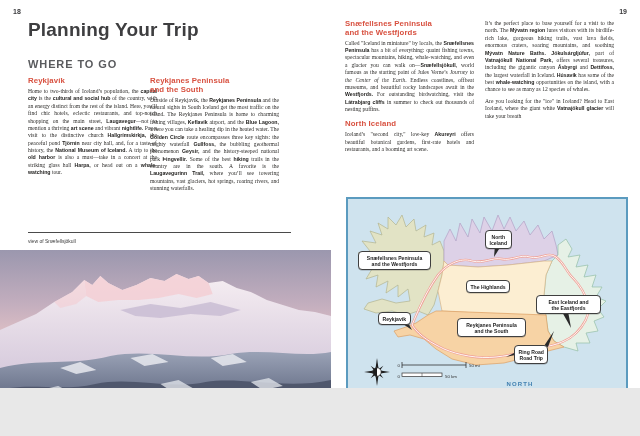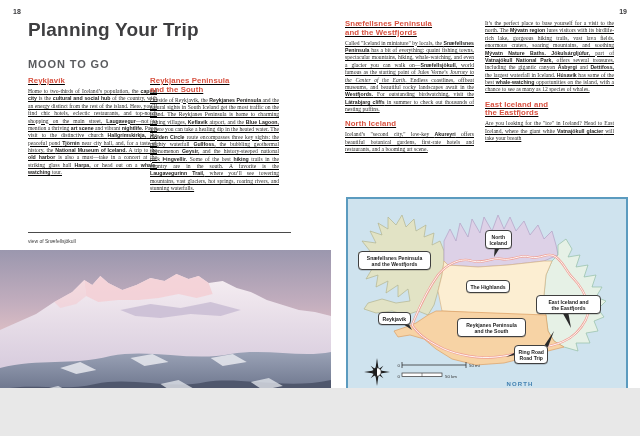--- a/index.html
+++ b/index.html
@@ -5,21 +5,21 @@
   html,body{margin:0;padding:0;background:#e8e8e8;}
   .spread{position:relative;width:640px;height:388px;background:#ffffff;overflow:hidden;
           font-family:"Liberation Sans",sans-serif;}
   .pnum{position:absolute;font:bold 7px "Liberation Sans",sans-serif;color:#3a3a3c;}
   .pnum.left{left:13px;top:8px;}
   .pnum.right{right:13px;top:8px;}
   .title{position:absolute;left:28px;top:20px;margin:0;font:bold 19px/1.1 "Liberation Sans",sans-serif;
          color:#3e3e40;letter-spacing:.2px;}
   .kicker{position:absolute;left:28px;top:58px;margin:0;font:bold 11px "Liberation Sans",sans-serif;
           color:#5a5b5e;letter-spacing:.9px;}
-  .col{position:absolute;width:129px;overflow:hidden;text-decoration:underline;}
+  .col{position:absolute;width:129px;overflow:hidden;}
   .col.p18{top:77px;height:153px;}
   .col.p19{top:20px;height:175px;}
   .rhead{margin:0 0 2.5px 0;font:bold 7.8px/1.1 "Liberation Sans",sans-serif;color:#d85140;
          white-space:pre-line;letter-spacing:.1px;}
   .rhead.mt{margin-top:7px;}
   .para{margin:0 0 4px 0;font-family:"Liberation Serif",serif;font-size:5.6px;line-height:1.32;
         color:#2e2d2b;text-align:justify;}
   .para .kw{font-family:"Liberation Sans",sans-serif;font-weight:bold;font-size:5.2px;color:#232220;}
   .para .it{font-style:italic;}
   .rule{position:absolute;left:28px;top:232px;width:263px;height:0;border-top:1px solid #4a4a4a;}
@@ -47,21 +47,21 @@
          font:bold 6px/1.55 "Liberation Sans",sans-serif;color:#4180b0;letter-spacing:1.1px;}
   .credit{position:absolute;right:5px;top:202px;font-size:4.2px;color:#5e6e79;}
 </style>
 </head>
 <body>
 
 <div class="spread">
 
   <div class="pnum left">18</div>
   <h1 class="title">Planning Your Trip</h1>
-  <h2 class="kicker">MOON TO GO</h2>
+  <h2 class="kicker">WHERE TO GO</h2>
 
   <div class="col p18" style="left:28px;">
     <h3 class="rhead">Reykjavík</h3>
     <p class="para"><span>Home to two-thirds of Iceland’s population, the </span><span class="kw">capital city</span><span> is the </span><span class="kw">cultural and social hub</span><span> of the country, with an energy distinct from the rest of the island. Here, you’ll find chic hotels, eclectic restaurants, and top-notch shopping on the main street, </span><span class="kw">Laugavegur</span><span>—not to mention a thriving </span><span class="kw">art scene</span><span> and vibrant </span><span class="kw">nightlife.</span><span> Pay a visit to the distinctive church </span><span class="kw">Hallgrímskirkja,</span><span> the peaceful pond </span><span class="kw">Tjörnin</span><span> near city hall, and, for a taste of history, the </span><span class="kw">National Museum of Iceland.</span><span> A trip to the </span><span class="kw">old harbor</span><span> is also a must—take in a concert at the striking glass hall </span><span class="kw">Harpa,</span><span> or head out on a </span><span class="kw">whale-watching</span><span> tour.</span></p>
   </div>
 
   <div class="col p18" style="left:150px;">
     <h3 class="rhead">Reykjanes Peninsula
 and the South</h3>
     <p class="para"><span>Outside of Reykjavík, the </span><span class="kw">Reykjanes Peninsula</span><span> and the natural sights in South Iceland get the most traffic on the island. The Reykjanes Peninsula is home to charming fishing villages, </span><span class="kw">Keflavík</span><span> airport, and the </span><span class="kw">Blue Lagoon,</span><span> where you can take a healing dip in the heated water. The </span><span class="kw">Golden Circle</span><span> route encompasses three key sights: the mighty waterfall </span><span class="kw">Gullfoss,</span><span> the bubbling geothermal phenomenon </span><span class="kw">Geysir,</span><span> and the history-steeped national park </span><span class="kw">Þingvellir.</span><span> Some of the best </span><span class="kw">hiking</span><span> trails in the country are in the south. A favorite is the </span><span class="kw">Laugavegurinn Trail,</span><span> where you’ll see towering mountains, vast glaciers, hot springs, roaring rivers, and stunning waterfalls.</span></p>
@@ -109,22 +109,20 @@
   <div class="col p19" style="left:345px;">
     <h3 class="rhead">Snæfellsnes Peninsula
 and the Westfjords</h3>
     <p class="para"><span>Called "Iceland in miniature" by locals, the </span><span class="kw">Snæfellsnes Peninsula</span><span> has a bit of everything: quaint fishing towns, spectacular mountains, hiking, whale-watching, and even a glacier you can walk on—</span><span class="kw">Snæfellsjökull,</span><span> world famous as the starting point of Jules Verne’s </span><span class="it">Journey to the Center of the Earth</span><span>. Endless coastlines, offbeat museums, and beautiful rocky landscapes await in the </span><span class="kw">Westfjords.</span><span> For outstanding birdwatching, visit the </span><span class="kw">Látrabjarg cliffs</span><span> in summer to check out thousands of nesting puffins.</span></p>
     <h3 class="rhead mt">North Iceland</h3>
     <p class="para"><span>Iceland’s "second city," low-key </span><span class="kw">Akureyri</span><span> offers beautiful botanical gardens, first-rate hotels and restaurants, and a booming art scene.</span></p>
   </div>
 
   <div class="col p19" style="left:485px;">
     <p class="para"><span>It’s the perfect place to base yourself for a visit to the north. The </span><span class="kw">Mývatn region</span><span> lures visitors with its birdlife-rich lake, gorgeous hiking trails, vast lava fields, enormous craters, soaring mountains, and soothing </span><span class="kw">Mývatn Nature Baths. Jökulsárgljúfur,</span><span> part of </span><span class="kw">Vatnajökull National Park,</span><span> offers several treasures, including the gigantic canyon </span><span class="kw">Ásbyrgi</span><span> and </span><span class="kw">Dettifoss,</span><span> the largest waterfall in Iceland. </span><span class="kw">Húsavík</span><span> has some of the best </span><span class="kw">whale-watching</span><span> opportunities on the island, with a chance to see as many as 12 species of whales.</span></p>
-    <h3 class="rhead mt">East Iceland and
-the Eastfjords</h3>
     <p class="para"><span>Are you looking for the "ice" in Iceland? Head to East Iceland, where the giant white </span><span class="kw">Vatnajökull glacier</span><span> will take your breath</span></p>
   </div>
 
   <div class="map">
     <svg class="map-svg" viewBox="0 0 278 213">
       <rect x="0" y="0" width="278" height="213" fill="#cfe3ee"></rect>
       <g stroke-linejoin="round">
         <path class="rg wf" d="M96,52 92,42 84,46 86,34 76,38 78,26 68,32 66,20 58,28 54,16 48,26 40,18 40,30 30,24 34,36 22,32 28,44 14,42 22,52 10,54 20,62 12,68 24,70 18,80 30,76 28,88 40,82 38,94 50,86 50,98 60,90 62,102 48,104 34,100 20,104 16,110 28,114 44,112 58,116 70,112 80,116 86,106 90,92 94,76 96,62 Z" fill="#e2e3c5"></path>
         <path class="rg no" d="M96,42 102,30 108,42 112,24 120,38 124,20 132,34 136,18 144,32 150,16 156,30 162,18 168,32 176,22 182,36 190,26 196,40 204,32 208,46 210,56 196,62 160,66 130,68 100,66 96,62 Z" fill="#ddd1e7"></path>
         <path class="rg ea" d="M210,46 218,40 224,50 220,58 232,56 228,68 240,66 236,78 248,76 244,88 254,88 248,98 258,102 250,110 256,118 246,122 250,132 238,134 242,144 228,144 230,152 216,148 206,142 200,132 198,118 196,96 198,76 204,62 210,56 Z" fill="#e6f1e6"></path>

